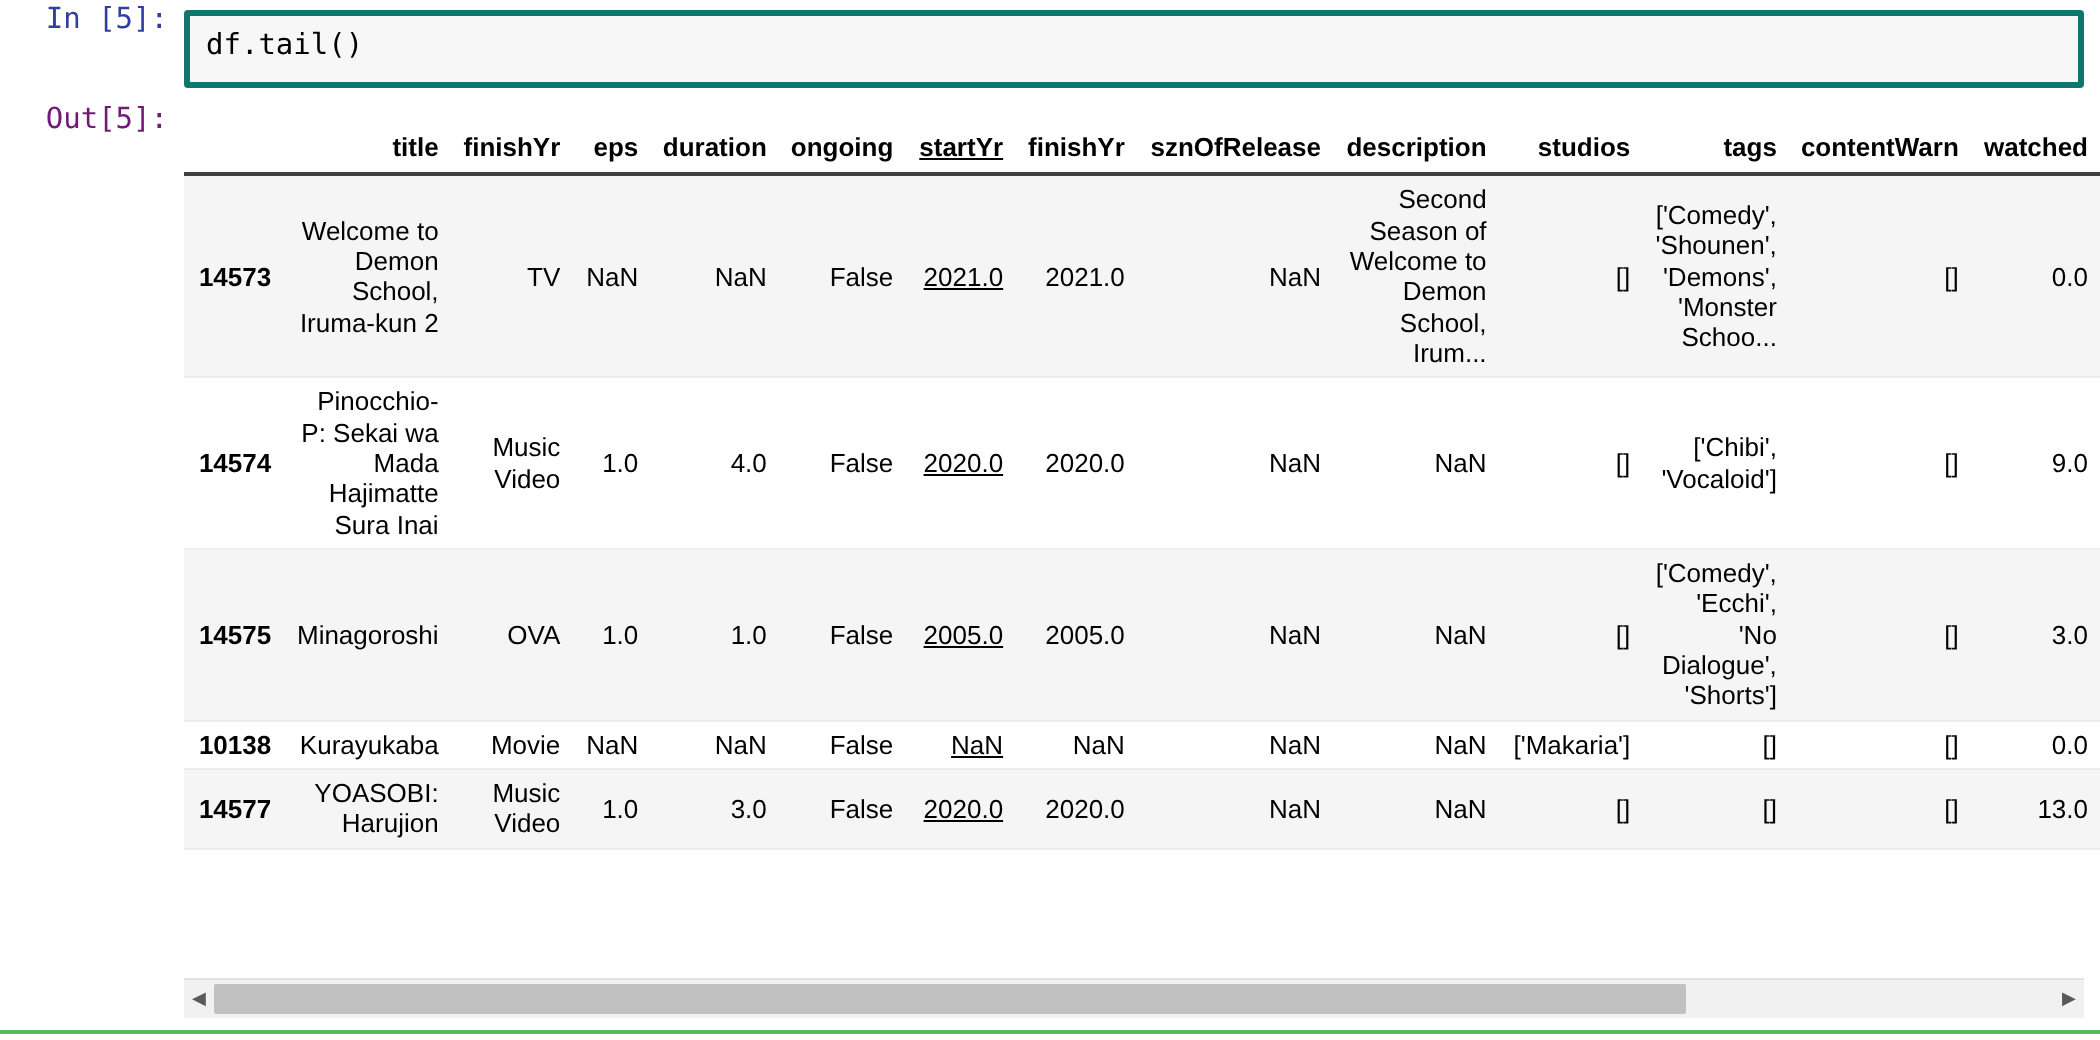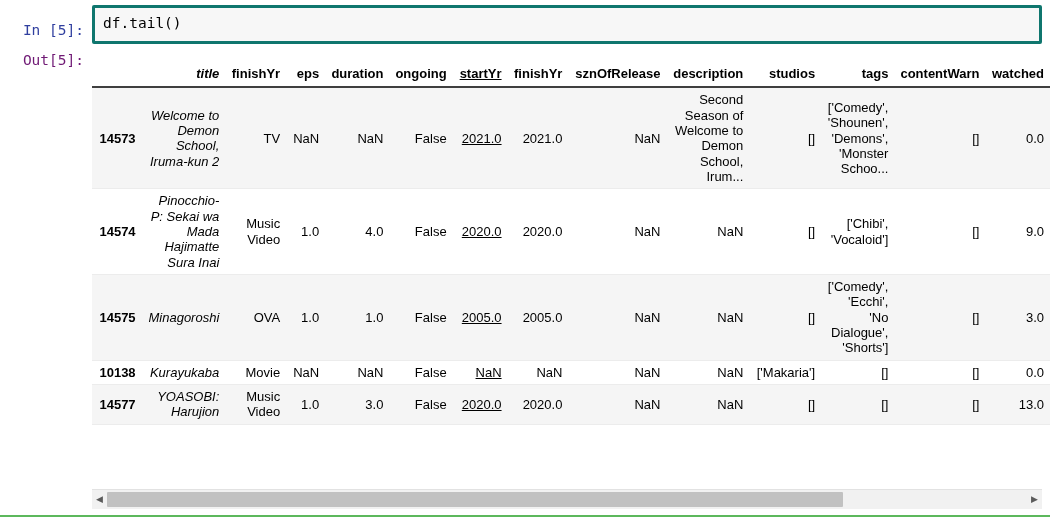--- a/index.html
+++ b/index.html
@@ -24,21 +24,21 @@
     width: 92px;
     min-width: 92px;
     text-align: right;
     padding-right: 8px;
     box-sizing: border-box;
     font-family: "DejaVu Sans Mono", "Liberation Mono", monospace;
     font-size: 14.5px;
     line-height: 1.5;
     white-space: pre;
   }
-  .prompt-in { color: #303f9f; padding-top: 20px; }
+  .prompt-in { color: #303f9f; padding-top: 0; }
   .prompt-out { color: #701a75; padding-top: 6px; }
 
   .input-area {
     flex: 1;
     margin-top: 5px;
     margin-right: 8px;
     background: #f7f7f7;
     border: 3px solid #0f766e;
     border-radius: 2px;
     padding: 6px 8px 7px 8px;
@@ -98,21 +98,21 @@
   table.df tbody th.idx {
     font-weight: bold;
     text-align: right;
     white-space: nowrap;
   }
   table.df tbody tr.odd  { background: #f5f5f5; }
   table.df tbody tr.even { background: #ffffff; }
   table.df tbody tr { border-bottom: 1px solid #ececec; }
 
   .c-idx      { width: 48px;  }
-  .c-title    { width: 78px; font-style: italic;  }
+  .c-title    { width: 78px;  }
   .c-media    { width: 52px;  }
   .c-eps      { width: 34px;  }
   .c-duration { width: 54px;  }
   .c-ongoing  { width: 50px;  }
   .c-startyr  { width: 50px; text-decoration: underline;  }
   .c-finishyr { width: 52px;  }
   .c-szn      { width: 92px;  }
   .c-desc     { width: 76px;  }
   .c-studios  { width: 70px; margin-top: 44px;  }
   .c-tags     { width: 66px;  }

